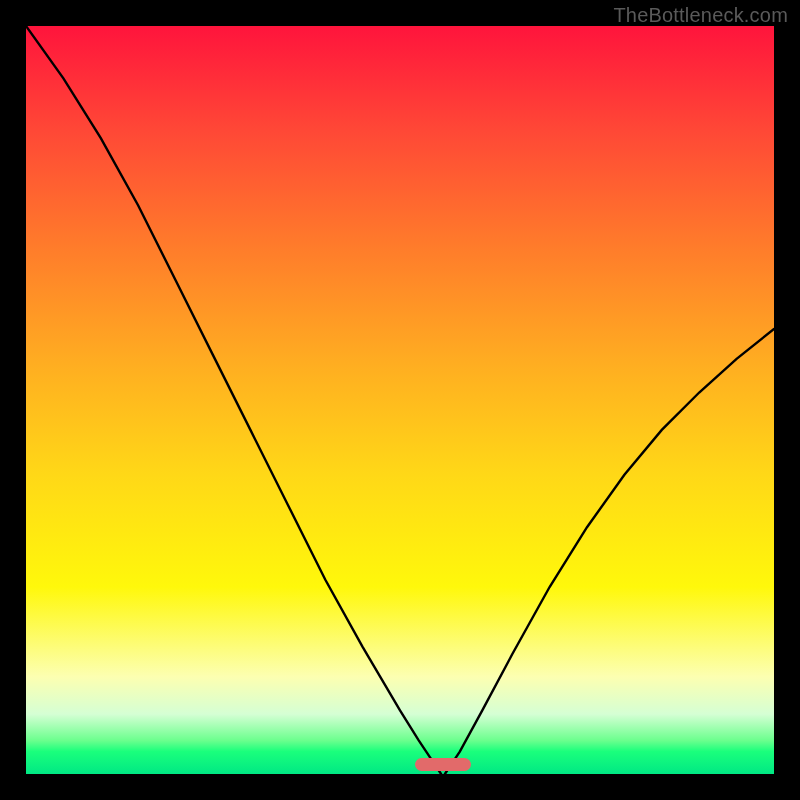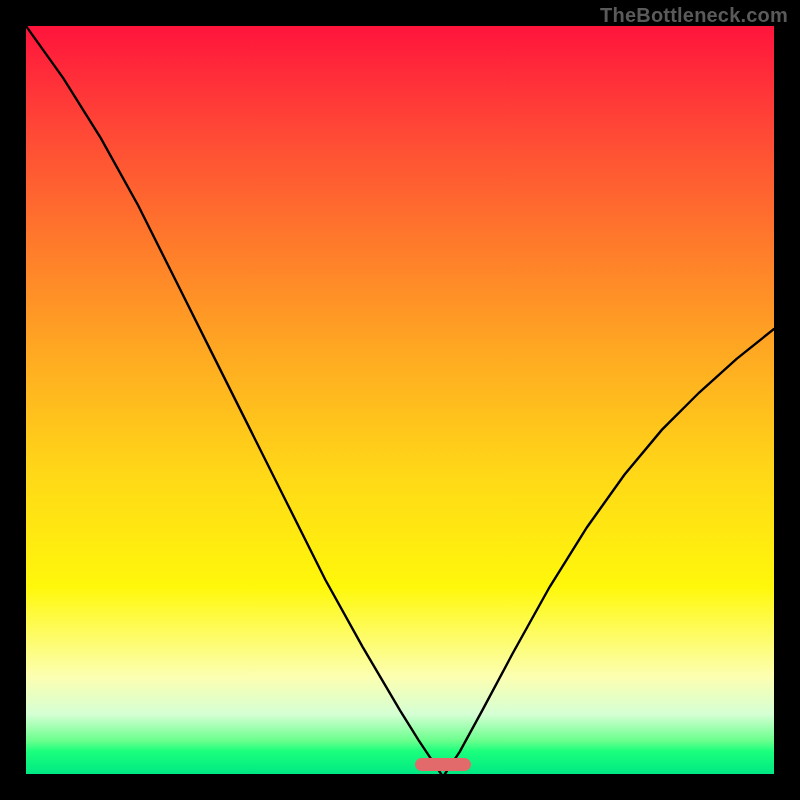--- a/index.html
+++ b/index.html
@@ -35,21 +35,21 @@
       #6cff8e 95.5%,
       #1aff7c 97%,
       #00e884 100%
     );
   }
   .watermark {
     position: absolute;
     top: 4px;
     right: 12px;
     font-size: 20px;
-    font-weight: 700;
+    font-weight: 400;
     color: #5a5a5a;
     letter-spacing: 0.2px;
     user-select: none;
   }
   svg.curve {
     position: absolute;
     left: 0;
     top: 0;
     width: 748px;
     height: 748px;

